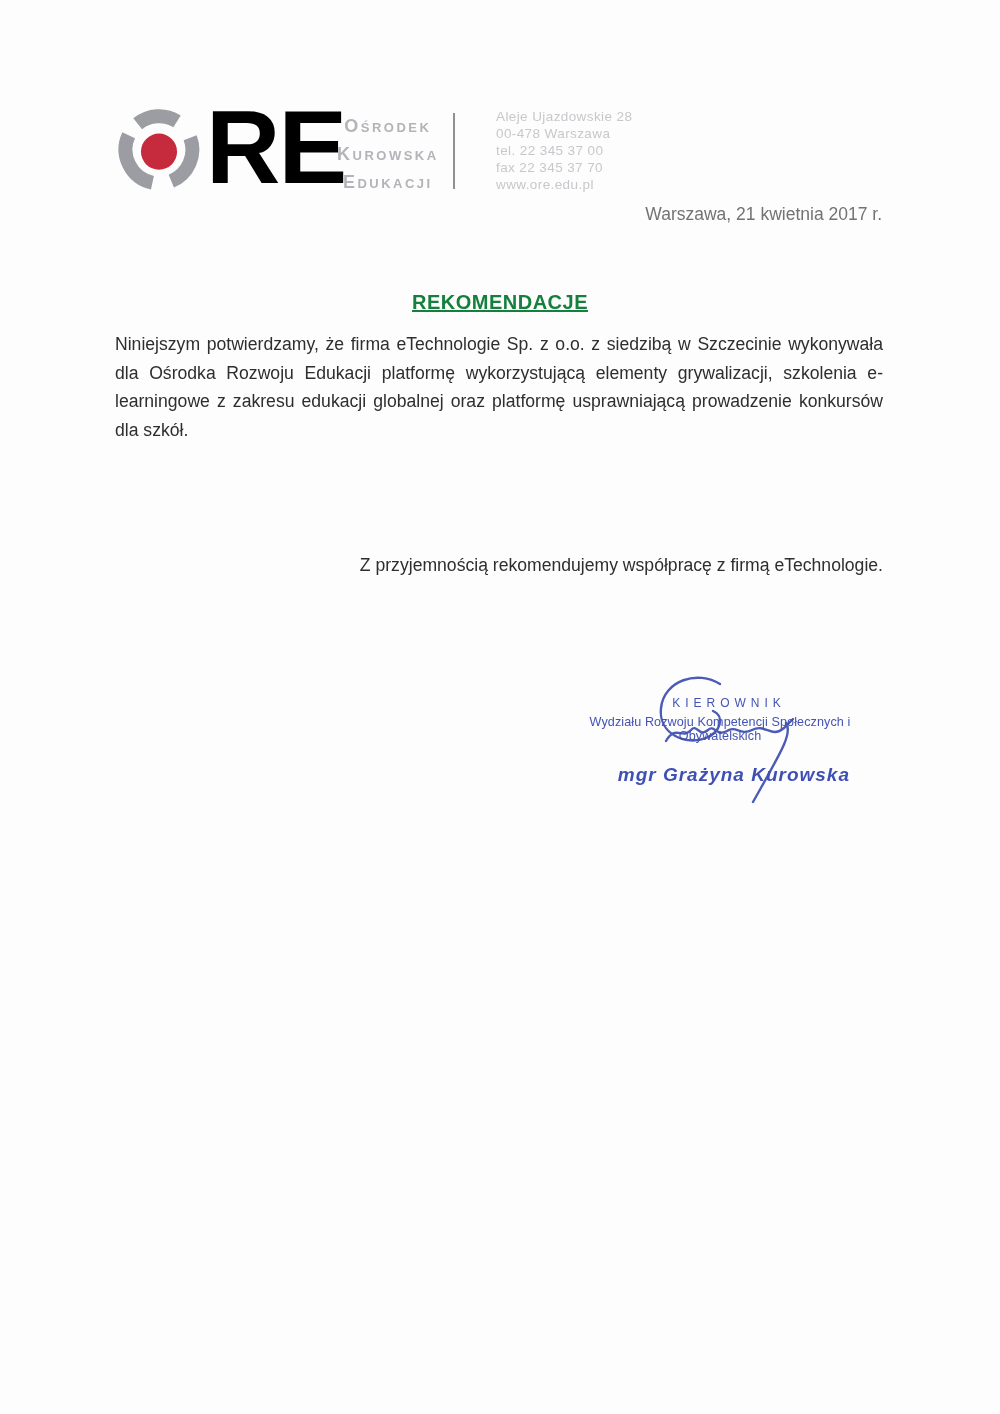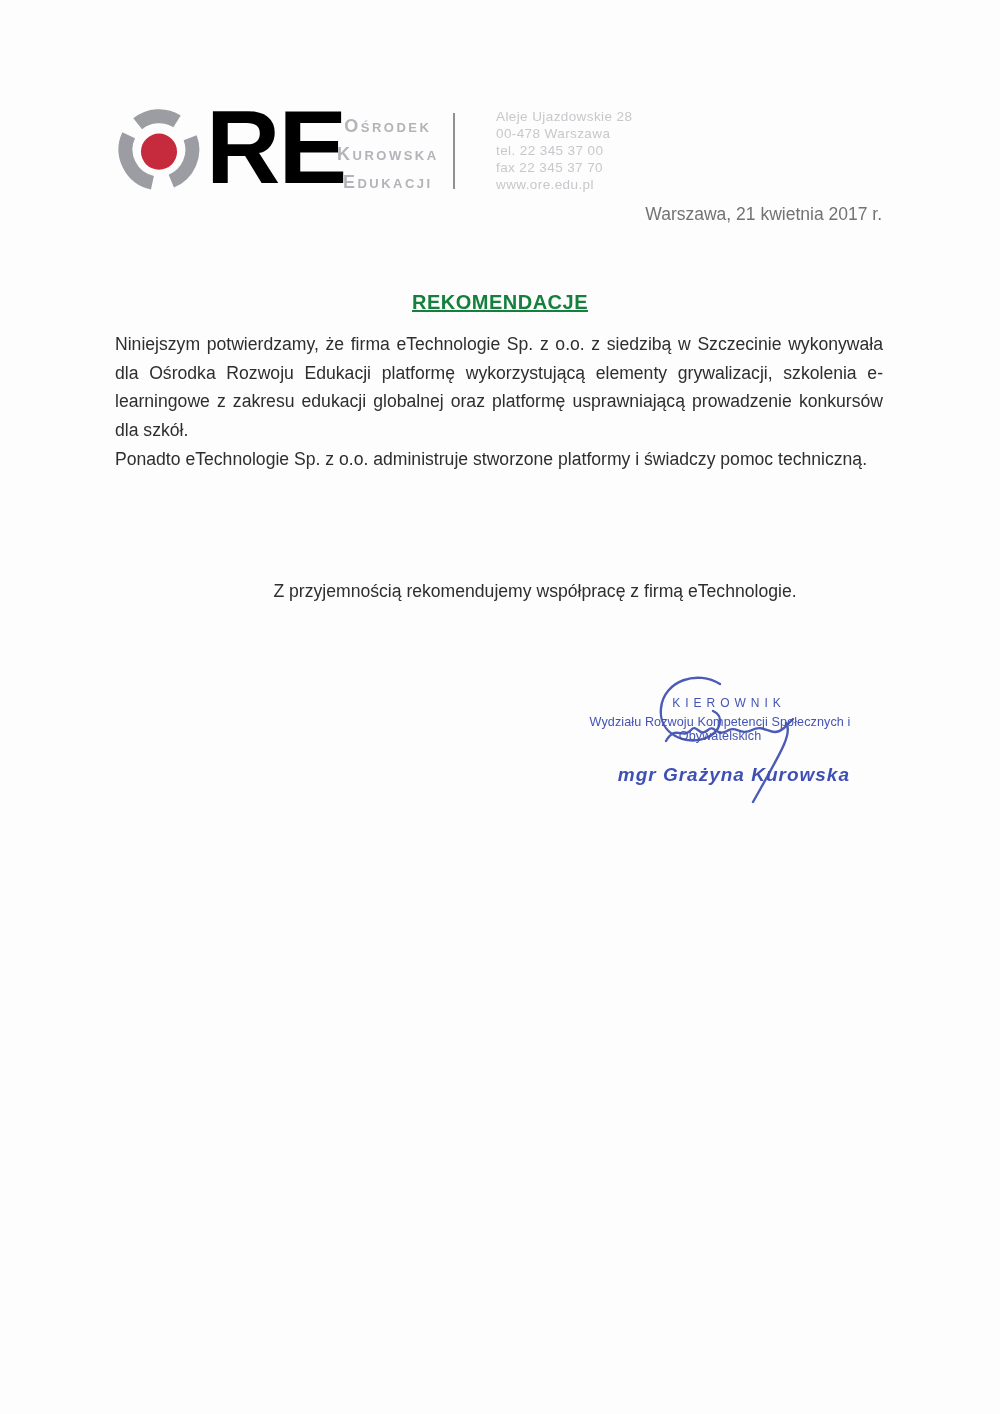--- a/index.html
+++ b/index.html
@@ -86,21 +86,21 @@
     position: absolute;
     left: 115px;
     width: 768px;
     font-size: 17.6px;
     line-height: 28.7px;
     color: #2e2e2e;
     text-align: justify;
   }
   .para-1 { top: 330px; }
   .para-2 { top: 445px; }
-  .para-3 { top: 577px; text-align: center; margin-left: 36px; }
+  .para-3 { top: 551px; text-align: right; }
 
   
   .stamp-role {
     position: absolute;
     top: 696px;
     left: 664px;
     width: 130px;
     text-align: center;
     font-size: 12px;
     letter-spacing: 5px;
@@ -168,21 +168,20 @@
     <div>tel. 22 345 37 00</div>
     <div>fax 22 345 37 70</div>
     <div>www.ore.edu.pl</div>
   </div>
 
   <div class="dateline">Warszawa, 21 kwietnia 2017 r.</div>
 
   <div class="doc-title">REKOMENDACJE</div>
 
   <p class="para para-1">Niniejszym potwierdzamy, że firma eTechnologie Sp. z o.o. z siedzibą w Szczecinie wykonywała dla Ośrodka Rozwoju Edukacji platformę wykorzystującą elementy grywalizacji, szkolenia e-learningowe z zakresu edukacji globalnej oraz platformę usprawniającą prowadzenie konkursów dla szkół.</p>
-  <p class="para para-2">Ponadto eTechnologie Sp. z o.o. administruje stworzone platformy i świadczy pomoc techniczną.</p>
   <p class="para para-3">Z przyjemnością rekomendujemy współpracę z firmą eTechnologie.</p>
 
   <div class="stamp-role">KIEROWNIK</div>
   <div class="stamp-dept">Wydziału Rozwoju Kompetencji Społecznych i Obywatelskich</div>
 
   <svg class="signature-svg" viewBox="0 0 180 145" aria-hidden="true">
     <g fill="none" stroke="#3c4eb0" stroke-width="2.4" stroke-linecap="round" opacity="0.92">
 
       <path d="M 80 16 C 58 2, 24 12, 21 40 C 18 66, 46 78, 66 70 C 81 64, 85 48, 73 43"></path>
 

